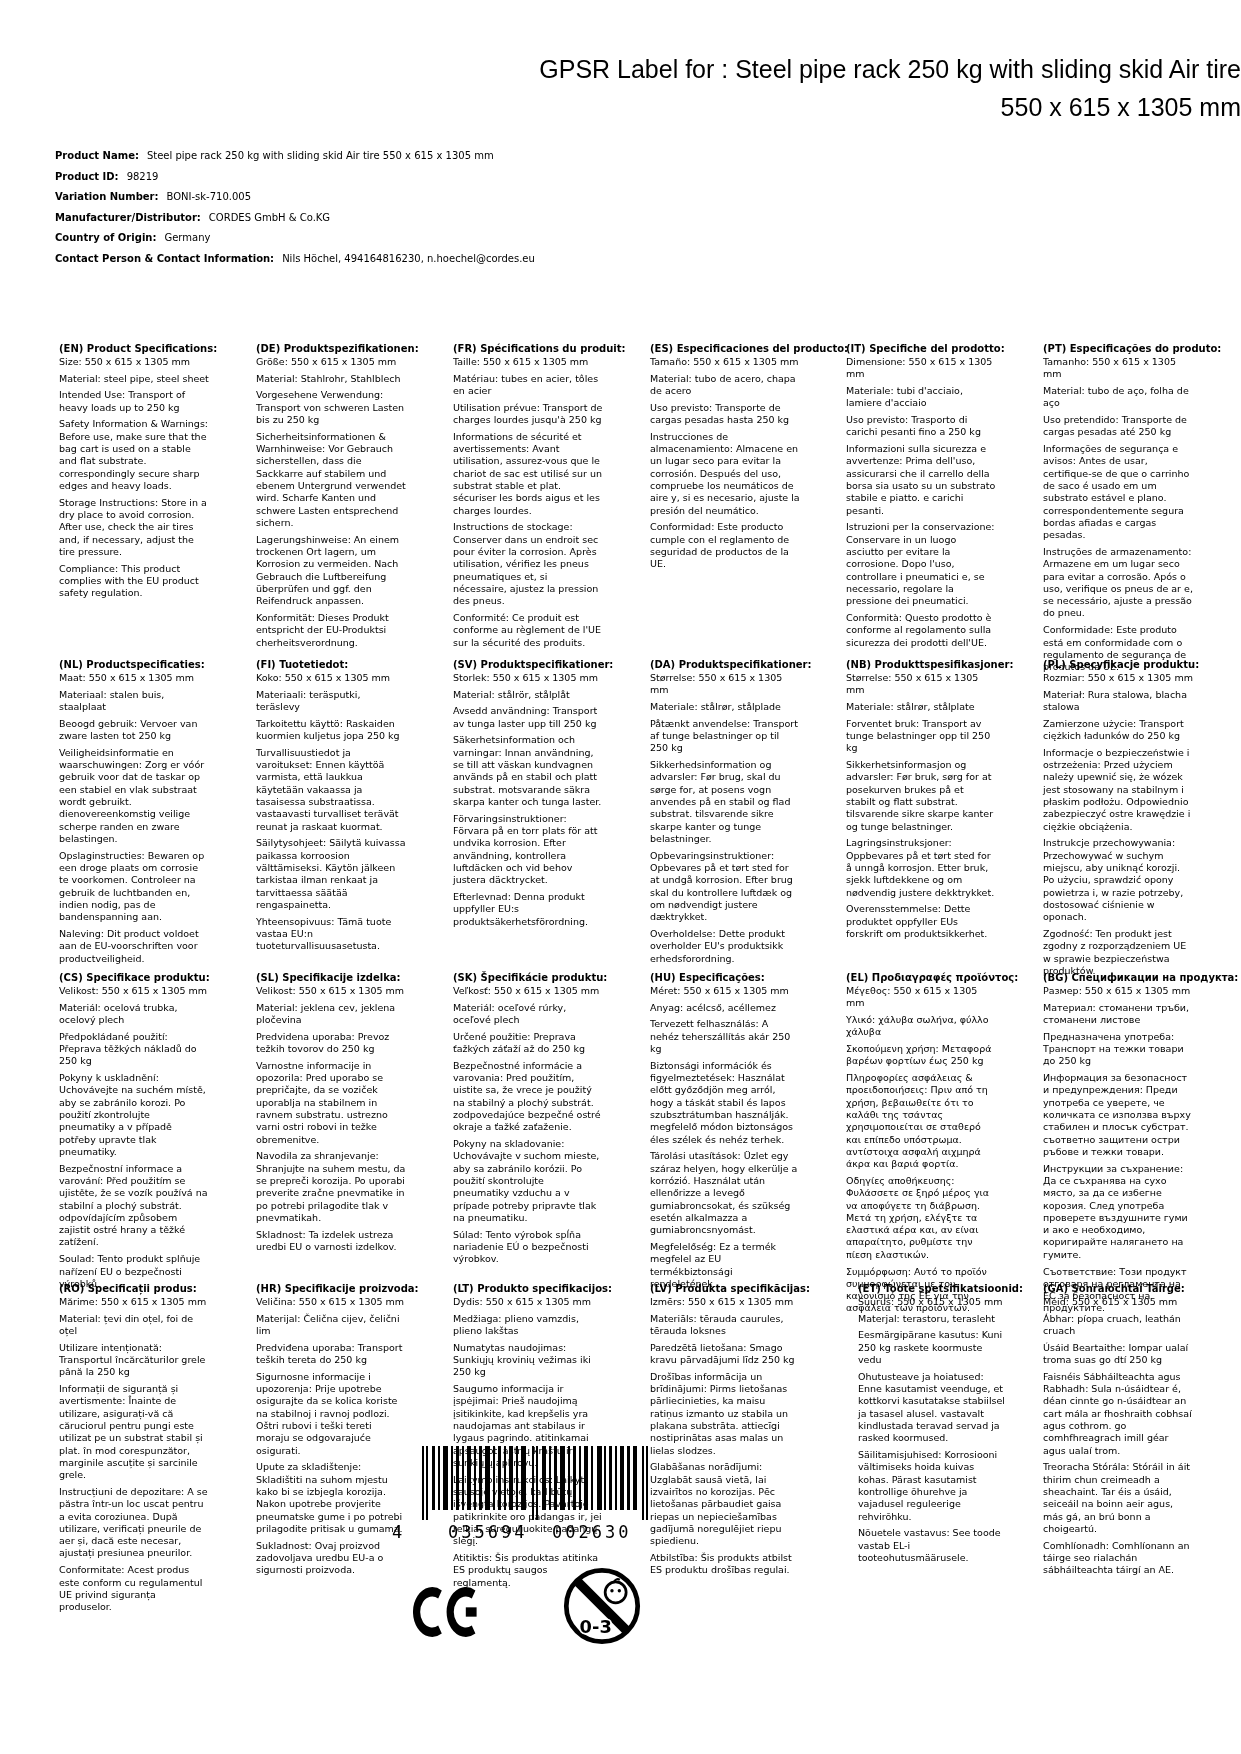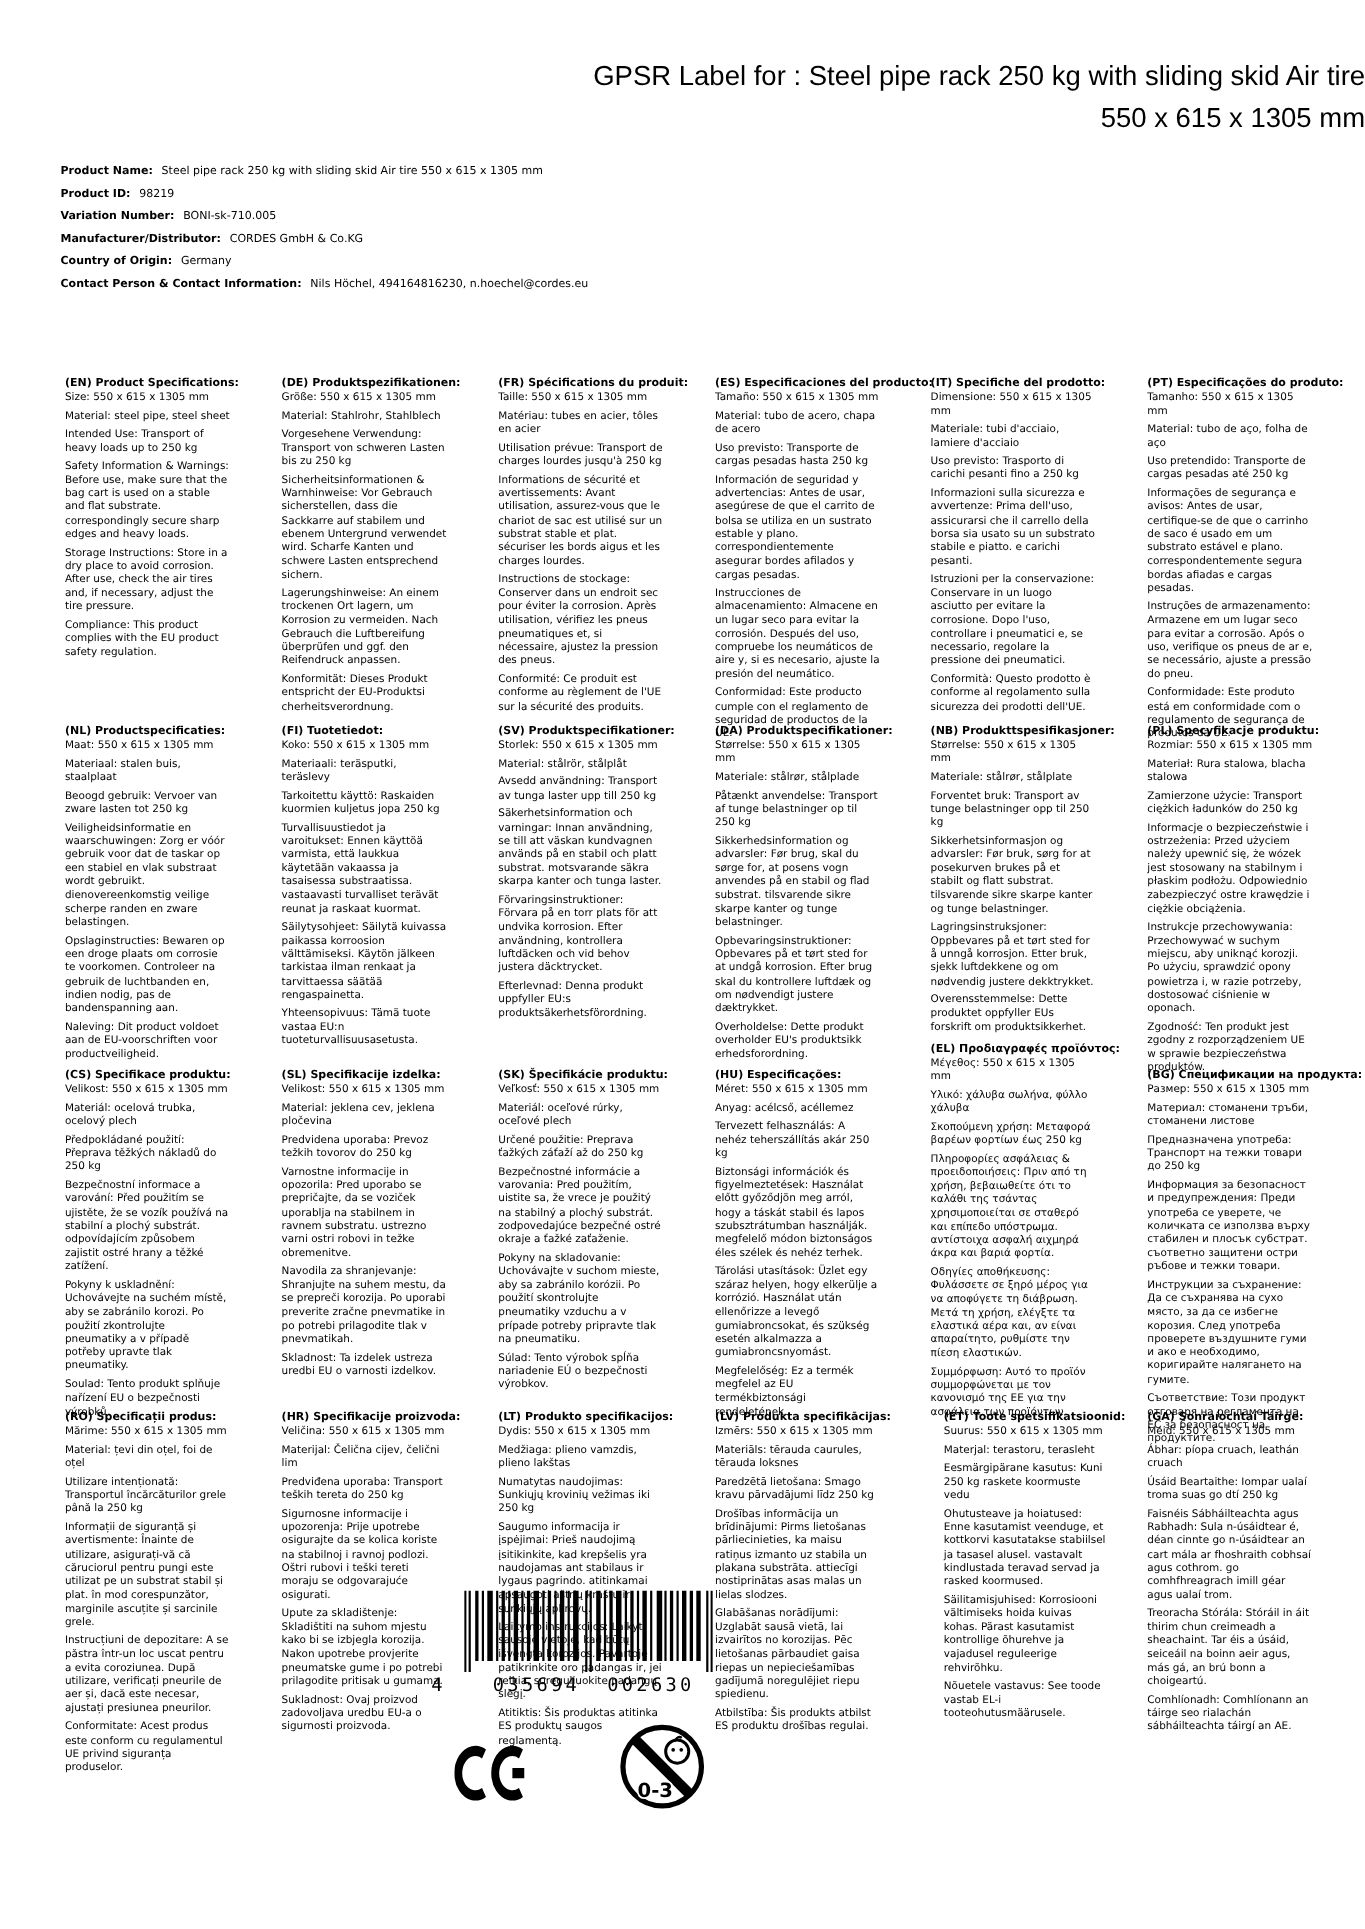--- a/index.html
+++ b/index.html
@@ -92,21 +92,20 @@
           <p class="spec-p">Instructions de stockage: Conserver dans un endroit sec pour éviter la corrosion. Après utilisation, vérifiez les pneus pneumatiques et, si nécessaire, ajustez la pression des pneus.</p>
           <p class="spec-p">Conformité: Ce produit est conforme au règlement de l'UE sur la sécurité des produits.</p>
         </div>
   </div>
       <div class="spec-block" style="left: 650px; top: 343px;">
     <div class="spec-heading">(ES) Especificaciones del producto:</div>
     <div class="spec-body">
           <p class="spec-p">Tamaño: 550 x 615 x 1305 mm</p>
           <p class="spec-p">Material: tubo de acero, chapa de acero</p>
           <p class="spec-p">Uso previsto: Transporte de cargas pesadas hasta 250 kg</p>
-          <p class="spec-p">Información de seguridad y advertencias: Antes de usar, asegúrese de que el carrito de bolsa se utiliza en un sustrato estable y plano. correspondientemente asegurar bordes afilados y cargas pesadas.</p>
           <p class="spec-p">Instrucciones de almacenamiento: Almacene en un lugar seco para evitar la corrosión. Después del uso, compruebe los neumáticos de aire y, si es necesario, ajuste la presión del neumático.</p>
           <p class="spec-p">Conformidad: Este producto cumple con el reglamento de seguridad de productos de la UE.</p>
         </div>
   </div>
       <div class="spec-block" style="left: 846px; top: 343px;">
     <div class="spec-heading">(IT) Specifiche del prodotto:</div>
     <div class="spec-body">
           <p class="spec-p">Dimensione: 550 x 615 x 1305 mm</p>
           <p class="spec-p">Materiale: tubi d'acciaio, lamiere d'acciaio</p>
           <p class="spec-p">Uso previsto: Trasporto di carichi pesanti fino a 250 kg</p>
@@ -191,22 +190,22 @@
           <p class="spec-p">Instrukcje przechowywania: Przechowywać w suchym miejscu, aby uniknąć korozji. Po użyciu, sprawdzić opony powietrza i, w razie potrzeby, dostosować ciśnienie w oponach.</p>
           <p class="spec-p">Zgodność: Ten produkt jest zgodny z rozporządzeniem UE w sprawie bezpieczeństwa produktów.</p>
         </div>
   </div>
       <div class="spec-block" style="left: 59px; top: 972px;">
     <div class="spec-heading">(CS) Specifikace produktu:</div>
     <div class="spec-body">
           <p class="spec-p">Velikost: 550 x 615 x 1305 mm</p>
           <p class="spec-p">Materiál: ocelová trubka, ocelový plech</p>
           <p class="spec-p">Předpokládané použití: Přeprava těžkých nákladů do 250 kg</p>
+          <p class="spec-p">Pokyny k uskladnění: Uchovávejte na suchém místě, aby se zabránilo korozi. Po použití zkontrolujte pneumatiky a v případě potřeby upravte tlak pneumatiky.</p>
           <p class="spec-p">Bezpečnostní informace a varování: Před použitím se ujistěte, že se vozík používá na stabilní a plochý substrát. odpovídajícím způsobem zajistit ostré hrany a těžké zatížení.</p>
-          <p class="spec-p">Pokyny k uskladnění: Uchovávejte na suchém místě, aby se zabránilo korozi. Po použití zkontrolujte pneumatiky a v případě potřeby upravte tlak pneumatiky.</p>
           <p class="spec-p">Soulad: Tento produkt splňuje nařízení EU o bezpečnosti výrobků.</p>
         </div>
   </div>
       <div class="spec-block" style="left: 256px; top: 972px;">
     <div class="spec-heading">(SL) Specifikacije izdelka:</div>
     <div class="spec-body">
           <p class="spec-p">Velikost: 550 x 615 x 1305 mm</p>
           <p class="spec-p">Material: jeklena cev, jeklena pločevina</p>
           <p class="spec-p">Predvidena uporaba: Prevoz težkih tovorov do 250 kg</p>
           <p class="spec-p">Varnostne informacije in opozorila: Pred uporabo se prepričajte, da se voziček uporablja na stabilnem in ravnem substratu. ustrezno varni ostri robovi in težke obremenitve.</p>
@@ -229,21 +228,21 @@
     <div class="spec-heading">(HU) Especificações:</div>
     <div class="spec-body">
           <p class="spec-p">Méret: 550 x 615 x 1305 mm</p>
           <p class="spec-p">Anyag: acélcső, acéllemez</p>
           <p class="spec-p">Tervezett felhasználás: A nehéz teherszállítás akár 250 kg</p>
           <p class="spec-p">Biztonsági információk és figyelmeztetések: Használat előtt győződjön meg arról, hogy a táskát stabil és lapos szubsztrátumban használják. megfelelő módon biztonságos éles szélek és nehéz terhek.</p>
           <p class="spec-p">Tárolási utasítások: Üzlet egy száraz helyen, hogy elkerülje a korrózió. Használat után ellenőrizze a levegő gumiabroncsokat, és szükség esetén alkalmazza a gumiabroncsnyomást.</p>
           <p class="spec-p">Megfelelőség: Ez a termék megfelel az EU termékbiztonsági rendeletének.</p>
         </div>
   </div>
-      <div class="spec-block" style="left: 846px; top: 948px;">
+      <div class="spec-block" style="left: 846px; top: 972px;">
     <div class="spec-heading">(EL) Προδιαγραφές προϊόντος:</div>
     <div class="spec-body">
           <p class="spec-p">Μέγεθος: 550 x 615 x 1305 mm</p>
           <p class="spec-p">Υλικό: χάλυβα σωλήνα, φύλλο χάλυβα</p>
           <p class="spec-p">Σκοπούμενη χρήση: Μεταφορά βαρέων φορτίων έως 250 kg</p>
           <p class="spec-p">Πληροφορίες ασφάλειας &amp; προειδοποιήσεις: Πριν από τη χρήση, βεβαιωθείτε ότι το καλάθι της τσάντας χρησιμοποιείται σε σταθερό και επίπεδο υπόστρωμα. αντίστοιχα ασφαλή αιχμηρά άκρα και βαριά φορτία.</p>
           <p class="spec-p">Οδηγίες αποθήκευσης: Φυλάσσετε σε ξηρό μέρος για να αποφύγετε τη διάβρωση. Μετά τη χρήση, ελέγξτε τα ελαστικά αέρα και, αν είναι απαραίτητο, ρυθμίστε την πίεση ελαστικών.</p>
           <p class="spec-p">Συμμόρφωση: Αυτό το προϊόν συμμορφώνεται με τον κανονισμό της ΕΕ για την ασφάλεια των προϊόντων.</p>
         </div>
   </div>

